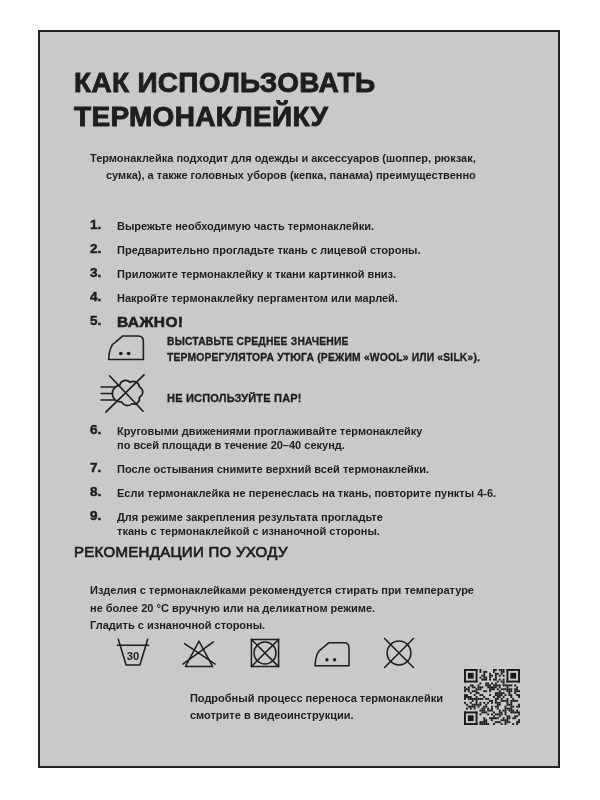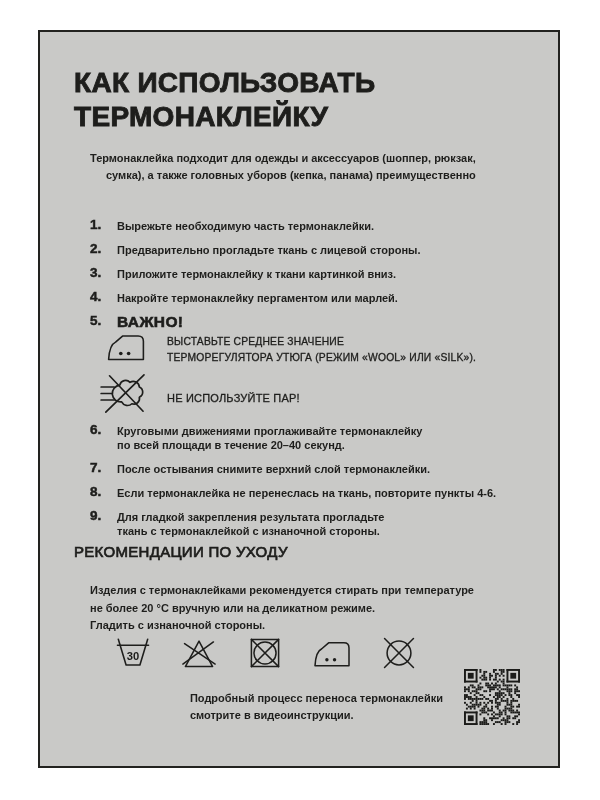--- a/index.html
+++ b/index.html
@@ -48,21 +48,21 @@
     font-size:11px;font-weight:700;line-height:14px;
     padding-top:1px;white-space:nowrap;
   }
   .step.important{margin-top:2px;}
   .step.important .txt{
     font-size:15.5px;line-height:16px;letter-spacing:.4px;
     -webkit-text-stroke:.6px #1e1e1c;padding-top:0;
   }
 
   .imp-text{
-    font-size:10.3px;line-height:15.5px;font-weight:400;
+    font-size:10.3px;line-height:15.5px;font-weight:700;
     letter-spacing:.2px;
     -webkit-text-stroke:.3px #1e1e1c;
   }
   .icon-stroke{stroke:#1e1e1c;fill:none;stroke-width:1.8;stroke-linecap:round;stroke-linejoin:round;}
 
   .care-title{
     left:34px;top:511px;
     font-size:15px;font-weight:400;letter-spacing:.3px;
     -webkit-text-stroke:.7px #1e1e1c;
   }
@@ -151,33 +151,33 @@
     <div class="step">
       <div class="num">6.</div>
       <div class="txt">
         <div>Круговыми движениями проглаживайте термонаклейку</div>
         <div>по всей площади в течение 20–40 секунд.</div>
       </div>
     </div>
     <div class="step">
       <div class="num">7.</div>
       <div class="txt">
-          <div>После остывания снимите верхний слой термонаклейки.</div>
+          <div>После остывания снимите верхний всей термонаклейки.</div>
         </div>
     </div>
     <div class="step">
       <div class="num">8.</div>
       <div class="txt">
           <div>Если термонаклейка не перенеслась на ткань, повторите пункты 4-6.</div>
         </div>
     </div>
     <div class="step">
       <div class="num">9.</div>
       <div class="txt">
-        <div>Для гладкой закрепления результата прогладьте</div>
+        <div>Для режиме закрепления результата прогладьте</div>
         <div>ткань с термонаклейкой с изнаночной стороны.</div>
       </div>
     </div>
   </div>
 
   <div class="abs care-title nowrap">РЕКОМЕНДАЦИИ ПО УХОДУ</div>
 
   <div class="abs care-text">
     <div class="nowrap">Изделия с термонаклейками рекомендуется стирать при температуре</div>
     <div class="nowrap">не более 20 °C вручную или на деликатном режиме.</div>

